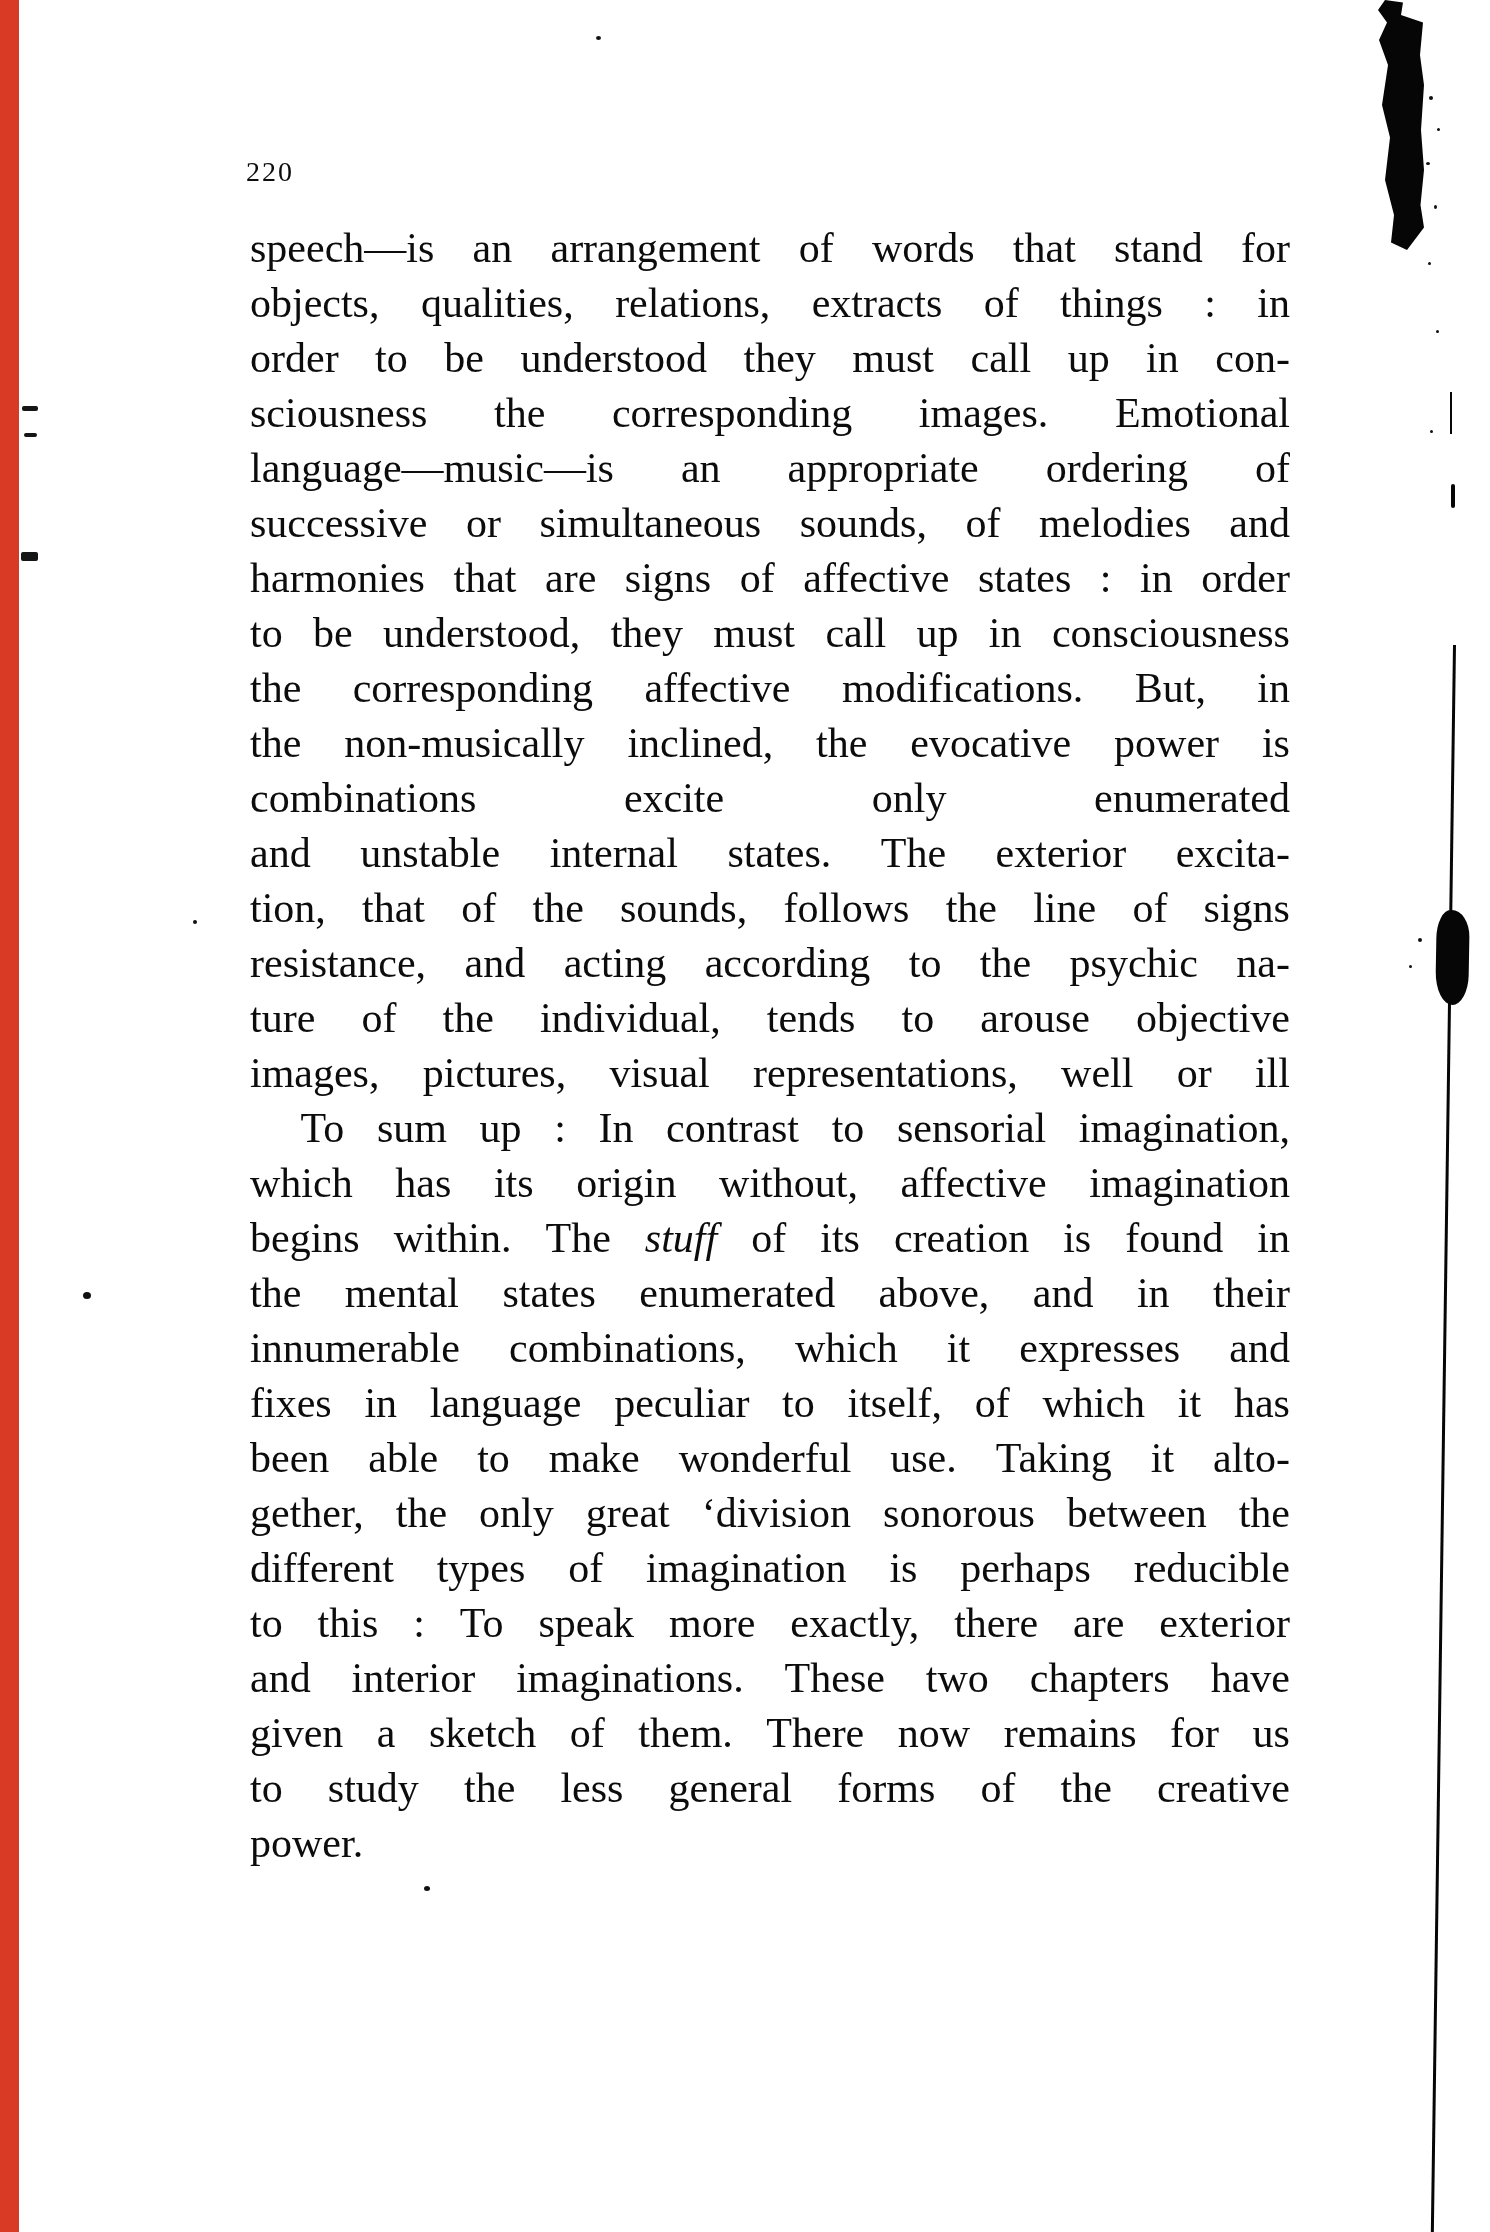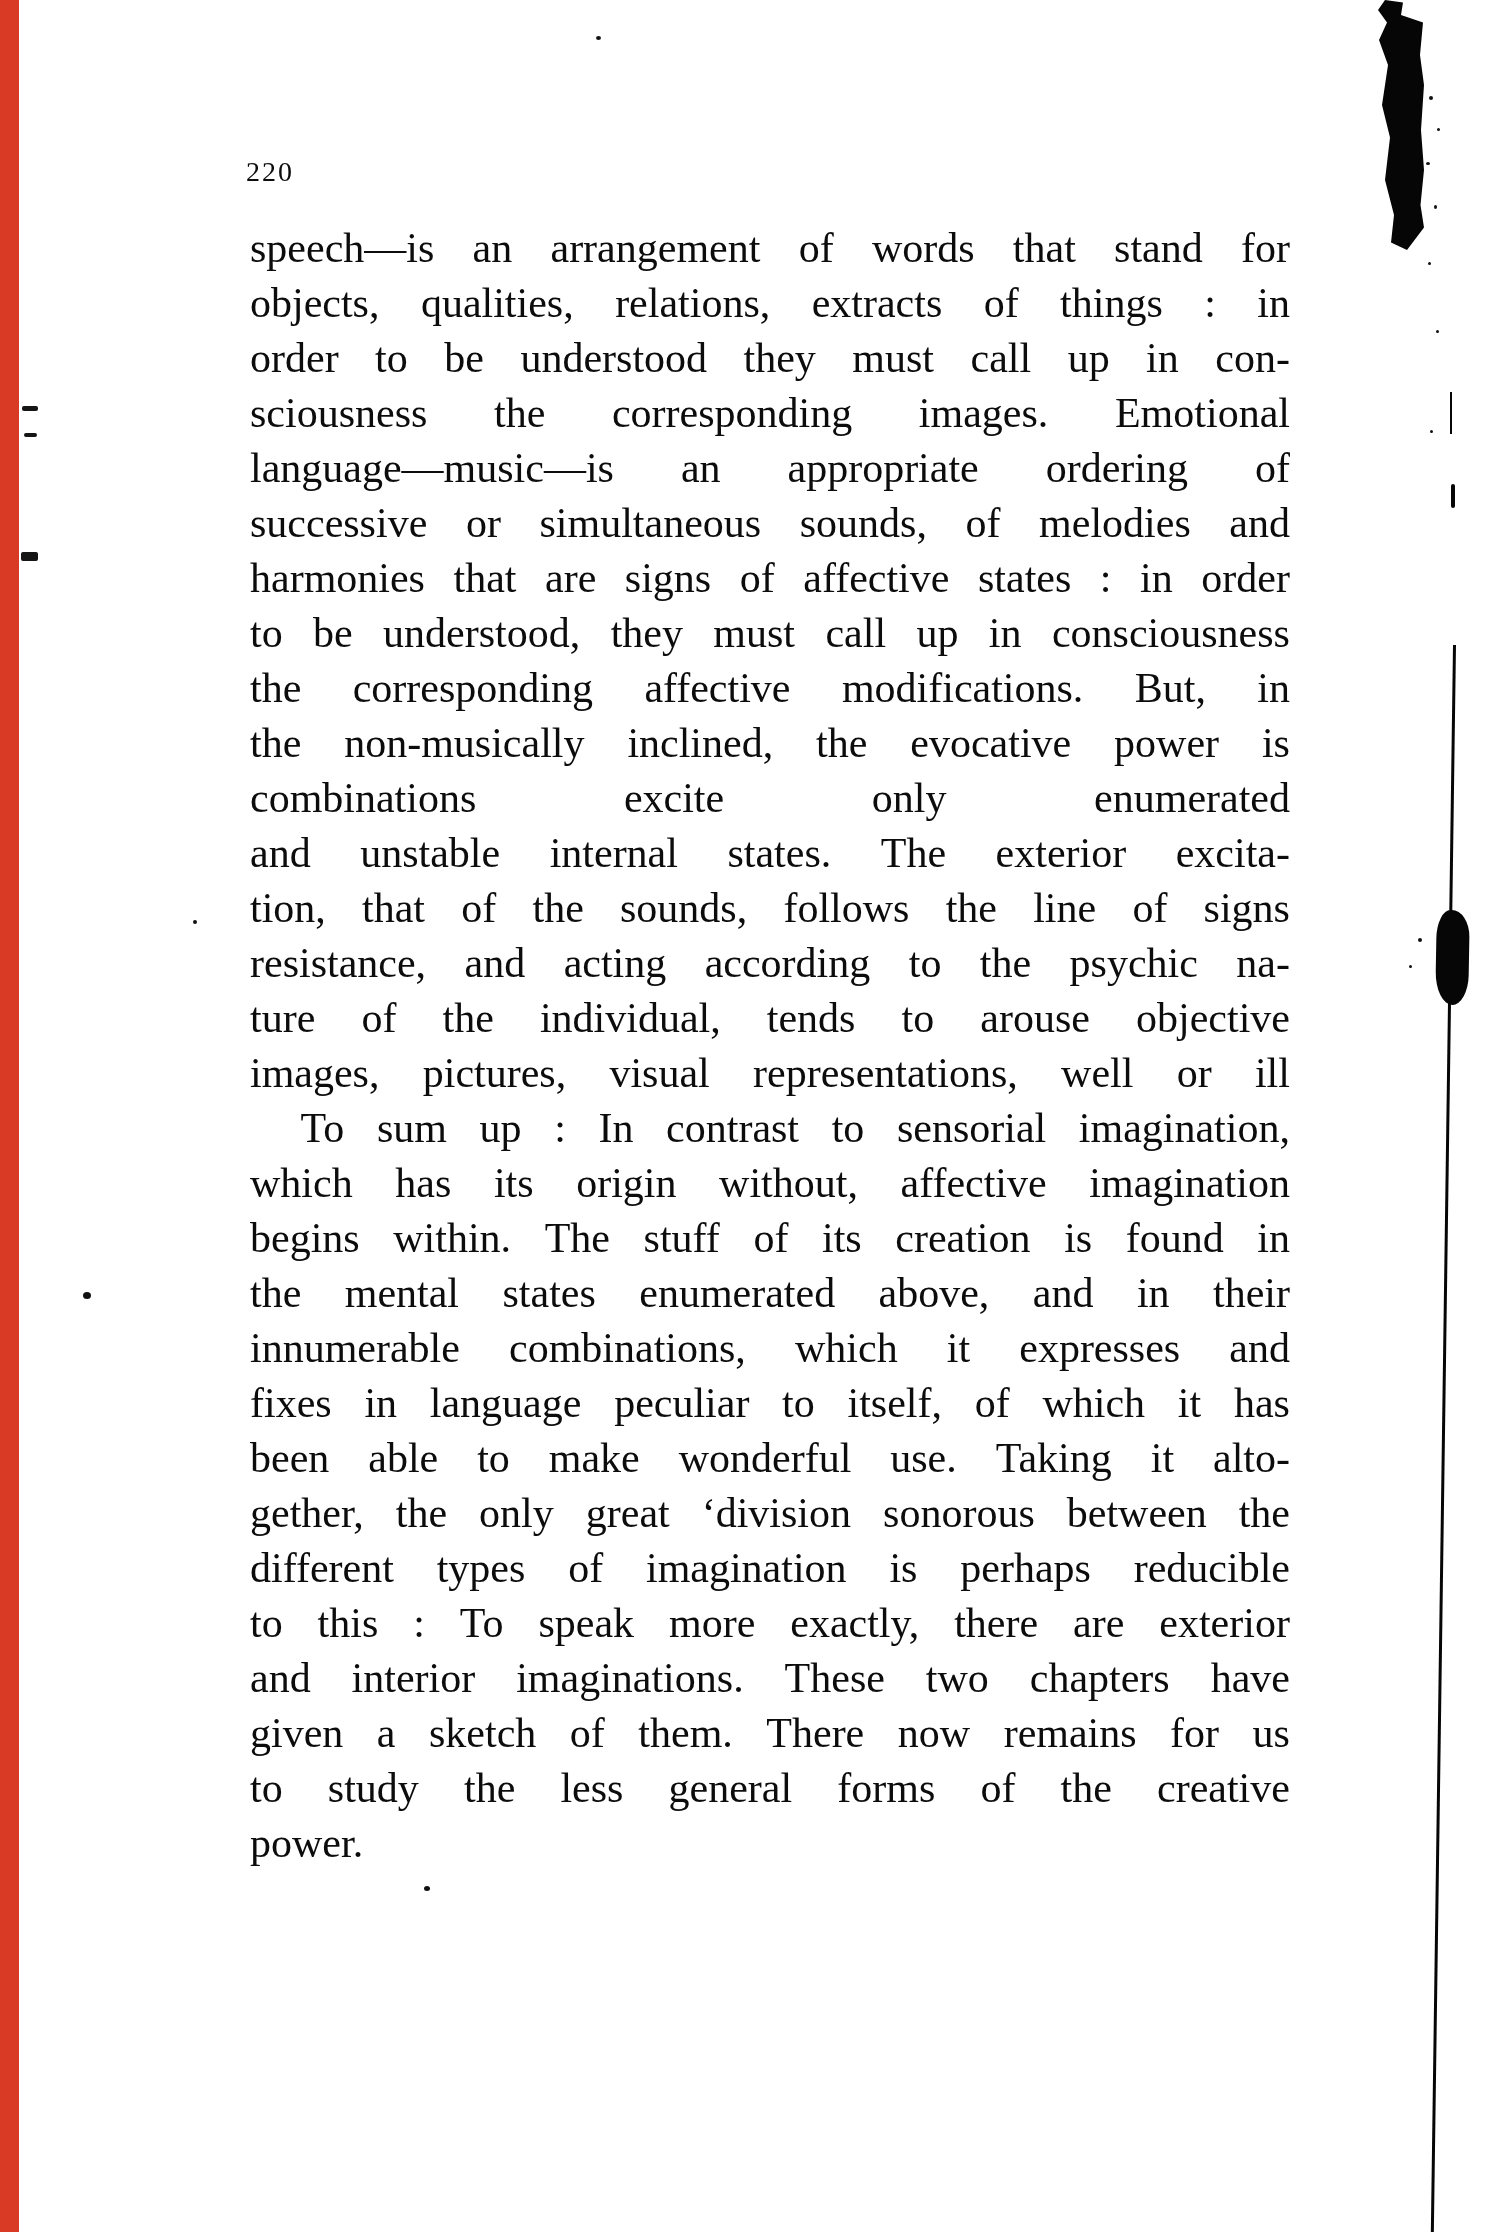--- a/index.html
+++ b/index.html
@@ -40,21 +40,21 @@
     font-size: 42px;
   }
   .line {
     display: flex;
     justify-content: space-between;
     align-items: baseline;
     height: 55px;
     white-space: nowrap;
   }
   .line .word { flex: 0 0 auto; }
-  .line .italic { }
+  .line .italic { font-style: italic; }
   .indent { display: inline-block; width: 18px; flex: 0 0 auto; }
   
   .artifact { position: absolute; background: #060606; }
   .blot-top-right {
     left: 1374px; top: 0; width: 50px; height: 250px;
     clip-path: polygon(22% 0, 58% 1%, 54% 6%, 98% 9%, 92% 22%, 100% 34%,
                        94% 52%, 100% 68%, 93% 82%, 100% 91%, 66% 100%,
                        34% 97%, 40% 86%, 22% 72%, 32% 55%, 16% 42%,
                        28% 26%, 10% 16%, 26% 9%, 8% 4%);
   }

